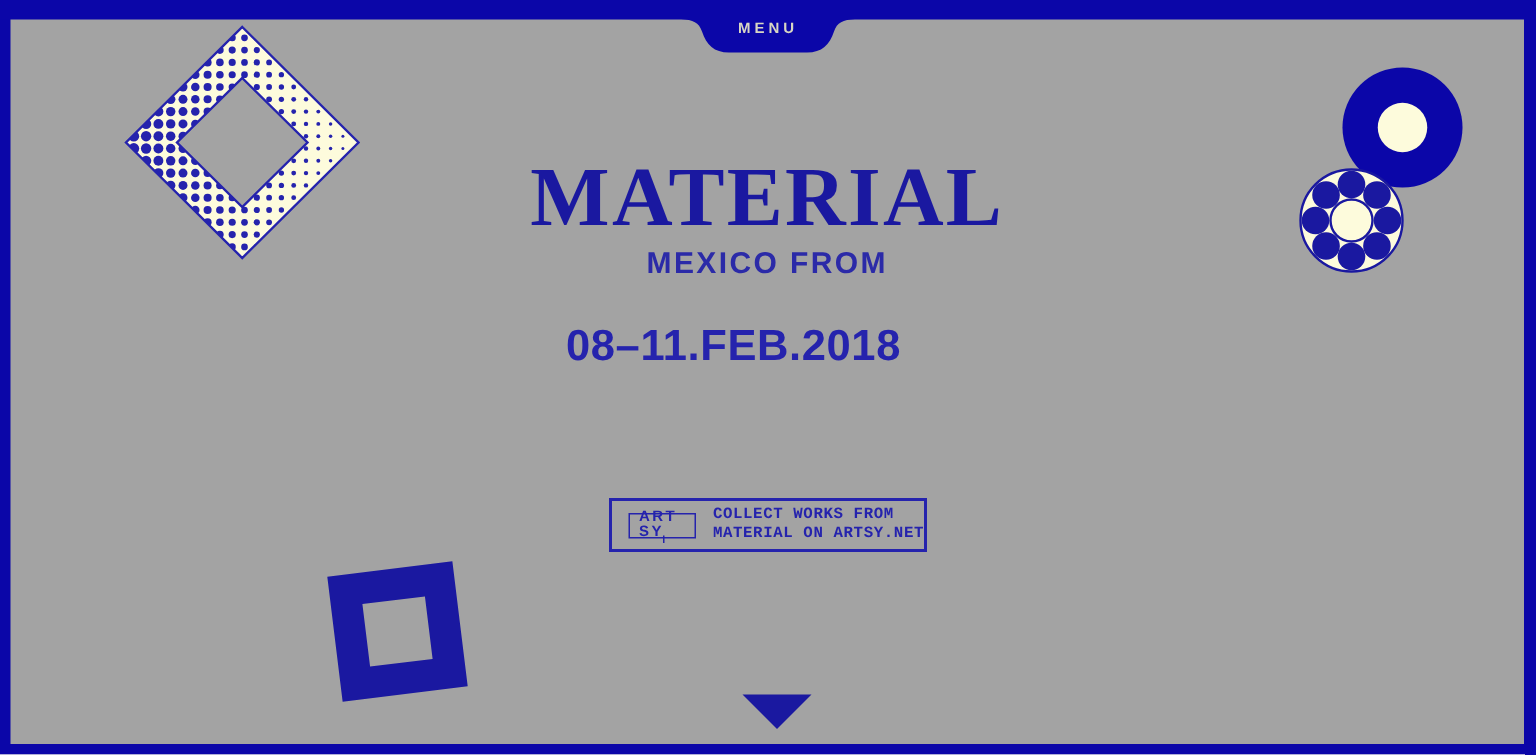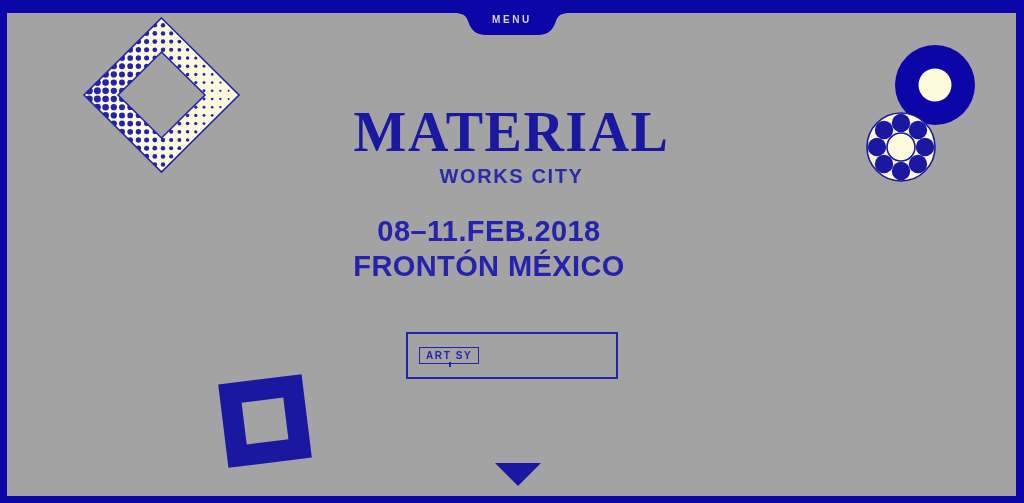--- a/index.html
+++ b/index.html
@@ -93,21 +93,21 @@
     color: #2523ad;
     line-height: 35px;
   }
 
   
   #artsy-cta {
     position: absolute;
     left: 399px;
     top: 325px;
     width: 212px;
-    height: 47px;
+    height: 36px;
     border: 2px solid #2523ad;
     background: transparent;
     display: flex;
     align-items: center;
     box-sizing: border-box;
     cursor: pointer;
   }
   #artsy-logo-box {
     position: relative;
     margin-left: 11px;
@@ -612,32 +612,35 @@
     </div>
 
     <div class="decor" id="decor-arrow">
       <svg width="48" height="26" viewBox="0 0 48 26" aria-hidden="true">
         <polygon points="1,1 47,1 24,24" fill="#1a18a0"></polygon>
       </svg>
     </div>
 
     <div id="title-block">
       <span id="material-title">MATERIAL</span>
-      <span id="mexico-city">WORKS CITY</span>
+      <span id="mexico-city">MEXICO FROM</span>
     </div>
 
     <div id="info-block">
       <span class="info-line">08–11.FEB.2018</span>
-      <span class="info-line">FRONTÓN MÉXICO</span>
     </div>
 
     <div id="artsy-cta">
       <div id="artsy-logo-box">
         <span id="artsy-logo-text">ART SY</span>
         <span id="artsy-tick"></span>
+      </div>
+      <div id="artsy-cta-text">
+        <span>COLLECT WORKS FROM</span>
+        <span>MATERIAL ON ARTSY.NET</span>
       </div>
     </div>
 
   </div>
 
   <div id="menu-tab-wrap">
     <svg width="1024" height="34" viewBox="0 0 1024 34" aria-hidden="true">
 
       <path d="M0,0 H1024 V7
                H570

